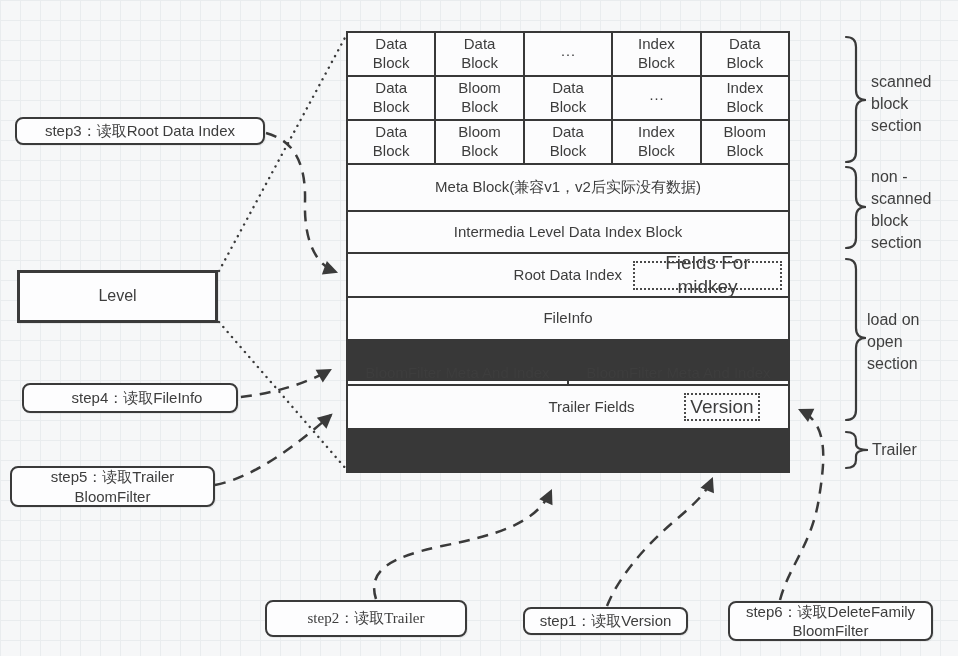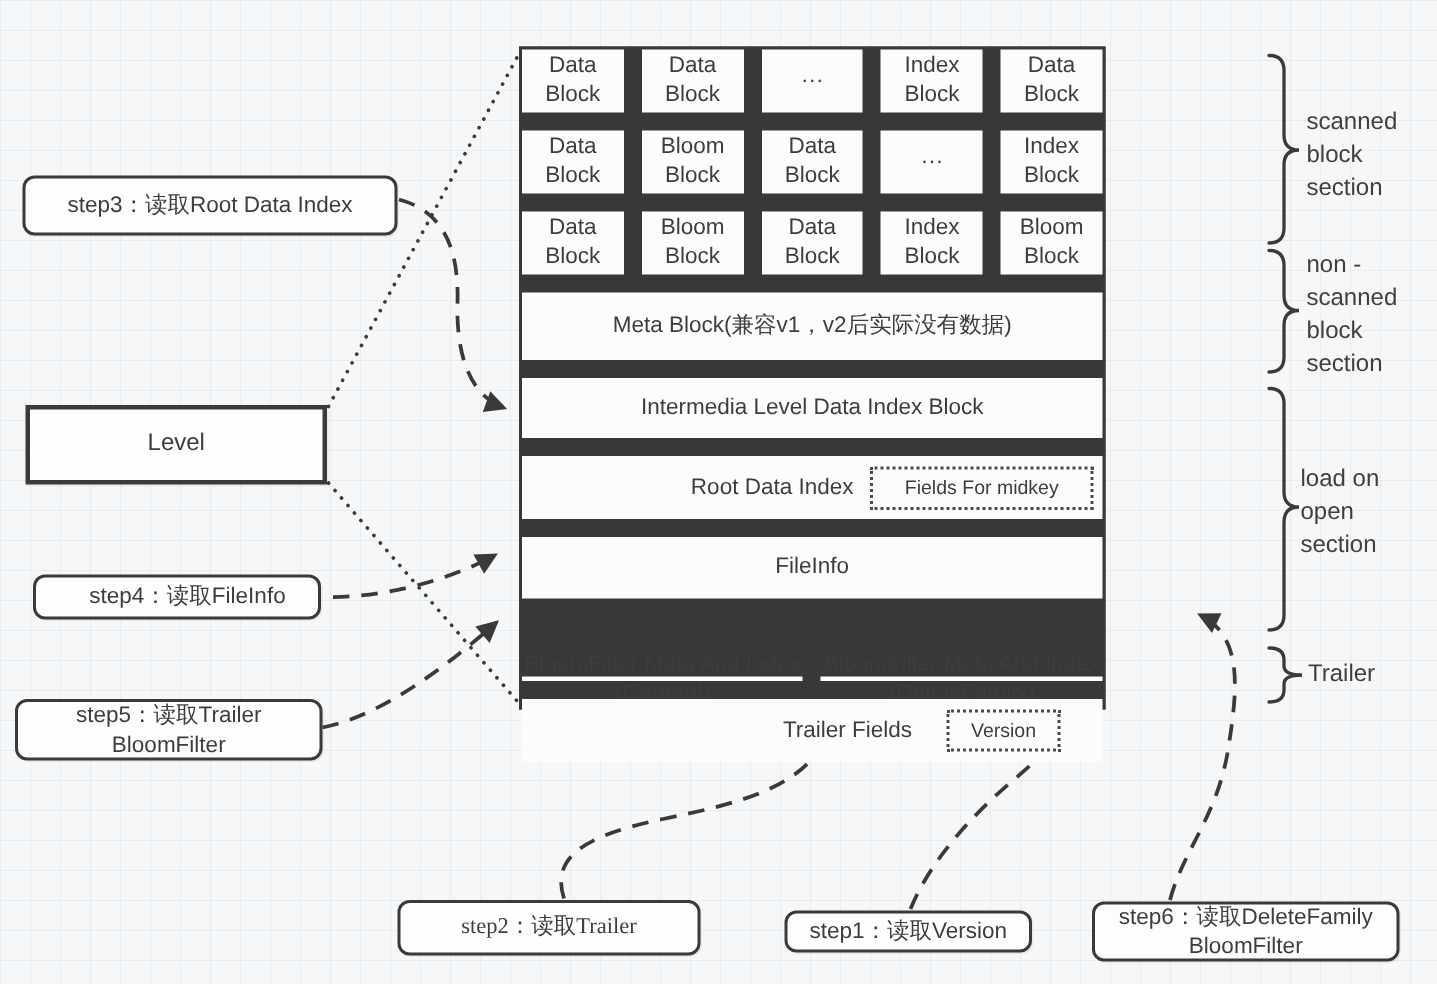--- a/index.html
+++ b/index.html
@@ -15,55 +15,55 @@
       linear-gradient(#e9ecee 1px,transparent 1px),
       linear-gradient(90deg,#e9ecee 1px,transparent 1px),
       linear-gradient(#e0e3e6 1px,transparent 1px),
       linear-gradient(90deg,#e0e3e6 1px,transparent 1px);
     background-size:20px 20px,20px 20px,100px 100px,100px 100px;
   }
   svg.connectors{position:absolute;left:0;top:0;pointer-events:none;}
 
   
   .hfile-table{
-    position:absolute;left:346px;top:31px;width:391px;height:442px;
+    position:absolute;left:346px;top:31px;width:444px;height:442px;
     box-sizing:border-box;border:2px solid #383838;background:#383838;
     display:grid;
     grid-template-columns:repeat(10,1fr);
     grid-template-rows:42px 42px 42px 45px 40px 42px 41px 43px 42px 41px;
-    gap:12px;
+    gap:2px;
   }
   .cell{
     background:#fcfcfd;display:flex;align-items:center;justify-content:center;
     font-size:15px;line-height:1.25;text-align:center;color:#3d3d3d;
   }
   .cell.b{grid-column:span 2;}
   .cell.b span{display:inline-block;max-width:58px;}
   .cell.full{grid-column:span 10;}
   .cell.half{grid-column:span 5;white-space:pre-line;margin-top:40px;}
   .cell.row-rootindex{justify-content:flex-end;gap:11px;padding-right:6px;box-sizing:border-box;}
   .dotted-box{
     box-sizing:border-box;border:2px dotted #4a4a4a;background:#fcfcfd;
-    display:flex;align-items:center;justify-content:center;font-size:13px;color:#3d3d3d;
+    display:flex;align-items:center;justify-content:center;font-size:19px;color:#3d3d3d;
   }
   .midkey-box{width:149px;height:29px;}
   .cell.row-trailer{position:relative;padding-left:47px;}
   .version-box{position:absolute;right:28px;top:50%;transform:translateY(-50%);width:76px;height:28px;}
 
   
   .node{
     position:absolute;box-sizing:border-box;background:#fdfdfe;
     border:2px solid #3a3a3a;display:flex;align-items:center;justify-content:center;
     font-size:15px;text-align:center;color:#3d3d3d;white-space:pre-line;line-height:1.28;
     box-shadow:1px 1px 0 rgba(0,0,0,0.06);
   }
   .node.rounded{border-radius:8px;}
   .hfile-box{left:17px;top:270px;width:201px;height:53px;border-width:3px;font-size:16px;}
-  .step3-box{left:15px;top:117px;width:250px;height:40px;}
-  .step4-box{left:22px;top:383px;width:192px;height:30px;padding-left:14px;}
+  .step3-box{left:15px;top:117px;width:250px;height:28px;}
+  .step4-box{left:22px;top:383px;width:216px;height:30px;padding-left:14px;}
   .step5-box{left:10px;top:466px;width:205px;height:41px;}
   .step2-box{left:265px;top:600px;width:202px;height:37px;font-family:Liberation Serif, serif;}
   .step1-box{left:523px;top:607px;width:165px;height:28px;}
   .step6-box{left:728px;top:601px;width:205px;height:40px;}
 
   
   .sec-label{
     position:absolute;font-size:16px;line-height:22px;color:#3f3f3f;white-space:pre-line;
   }
   .lbl-scanned{left:871px;top:71px;}

